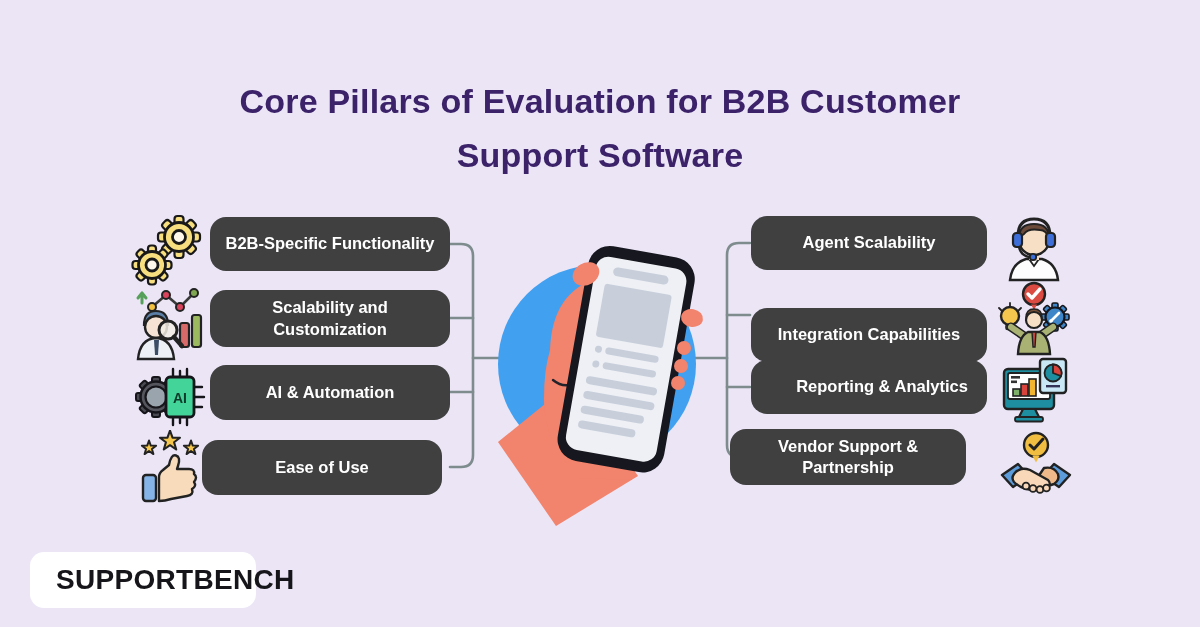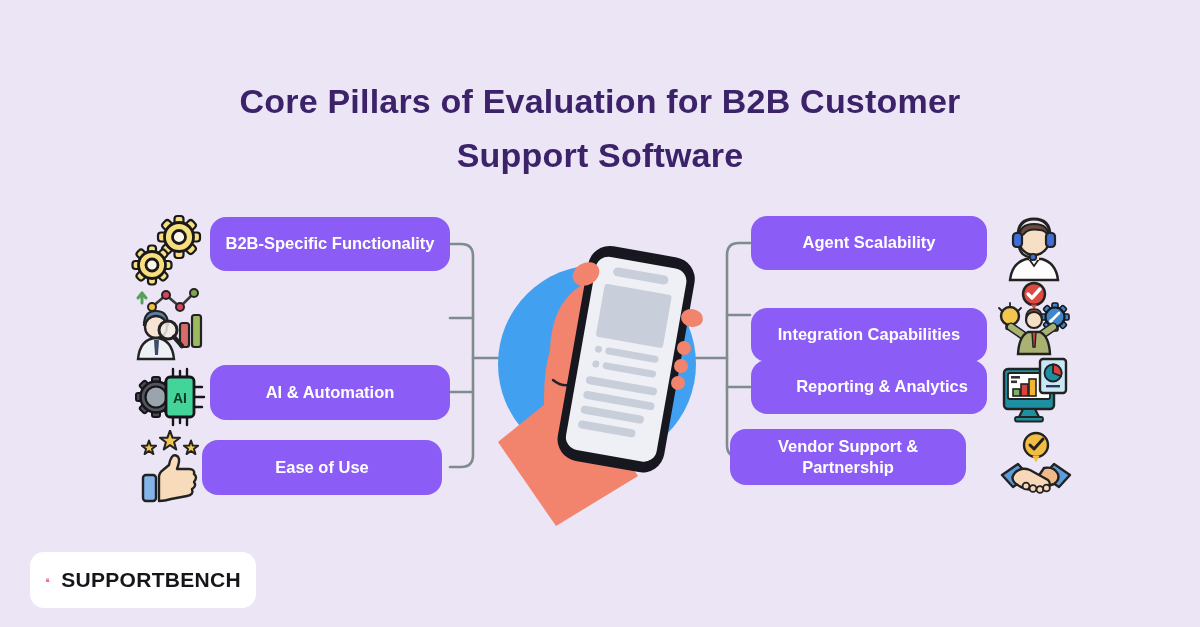--- a/index.html
+++ b/index.html
@@ -8,41 +8,41 @@
     background:#EBE5F6;
     font-family:"Liberation Sans",sans-serif;
   }
   .title{
     position:absolute;top:74px;left:0;right:0;margin:0;
     text-align:center;font-size:34px;font-weight:800;line-height:1.6;
     color:#3B2269;letter-spacing:.2px;
   }
   .connectors{position:absolute;left:0;top:0;width:1200px;height:627px;}
   .pill{
-    position:absolute;background:#8b5cf6;border-radius:16px;
+    position:absolute;background:#404040;border-radius:16px;
     color:#FFFFFF;font-weight:700;font-size:16.5px;line-height:1.3;
     display:flex;align-items:center;justify-content:center;text-align:center;
     padding:0 14px;box-sizing:border-box;
   }
   .lp1{left:210px;top:217px;width:240px;height:54px;}
   .lp2{left:210px;top:290px;width:240px;height:57px;}
   .lp3{left:210px;top:365px;width:240px;height:55px;}
   .lp4{left:202px;top:440px;width:240px;height:55px;}
   .rp1{left:751px;top:216px;width:236px;height:54px;}
   .rp2{left:751px;top:288px;width:236px;height:54px;margin-top:20px;}
   .rp3{left:751px;top:360px;width:236px;height:54px;padding-left:40px;}
   .rp4{left:730px;top:429px;width:236px;height:56px;}
   .icon{position:absolute;}
   .center-art{position:absolute;left:480px;top:230px;width:240px;height:300px;overflow:visible;}
   .logo-card{
     position:absolute;left:30px;top:552px;width:226px;height:56px;
     background:#FFFFFF;border-radius:14px;
     display:flex;align-items:center;gap:11px;padding:0 15px;box-sizing:border-box;
   }
-  .logo-text{font-size:21px;font-weight:800;color:#15151A;letter-spacing:.3px;white-space:nowrap;}
+  .logo-text{font-size:28px;font-weight:800;color:#15151A;letter-spacing:.3px;white-space:nowrap;}
   .logo-text .rest{font-weight:700;}
 </style>
 </head>
 <body>
 
 <div class="canvas">
 
   <h1 class="title"><span>Core Pillars of Evaluation for B2B Customer</span><br><span>Support Software</span></h1>
 
   <svg class="connectors" viewBox="0 0 1200 627">
@@ -80,20 +80,23 @@
     <ellipse cx="106" cy="44" rx="14" ry="11" transform="rotate(-30 106 44)" fill="#F2836C"></ellipse>
     <ellipse cx="212" cy="88" rx="11" ry="9" transform="rotate(10 212 88)" fill="#F2836C"></ellipse>
     <circle cx="204" cy="118" r="7" fill="#F2836C"></circle>
     <circle cx="201" cy="136" r="7" fill="#F2836C"></circle>
     <circle cx="198" cy="153" r="7" fill="#F2836C"></circle>
   </svg>
 
   <div class="pill lp1">
       <span>B2B-Specific Functionality</span>
     </div>
+  <div class="pill lp2">
+      <span>Scalability and Customization</span>
+    </div>
   <div class="pill lp3">
       <span>AI &amp; Automation</span>
     </div>
   <div class="pill lp4">
       <span>Ease of Use</span>
     </div>
 
   <div class="pill rp1">
       <span>Agent Scalability</span>
     </div>

